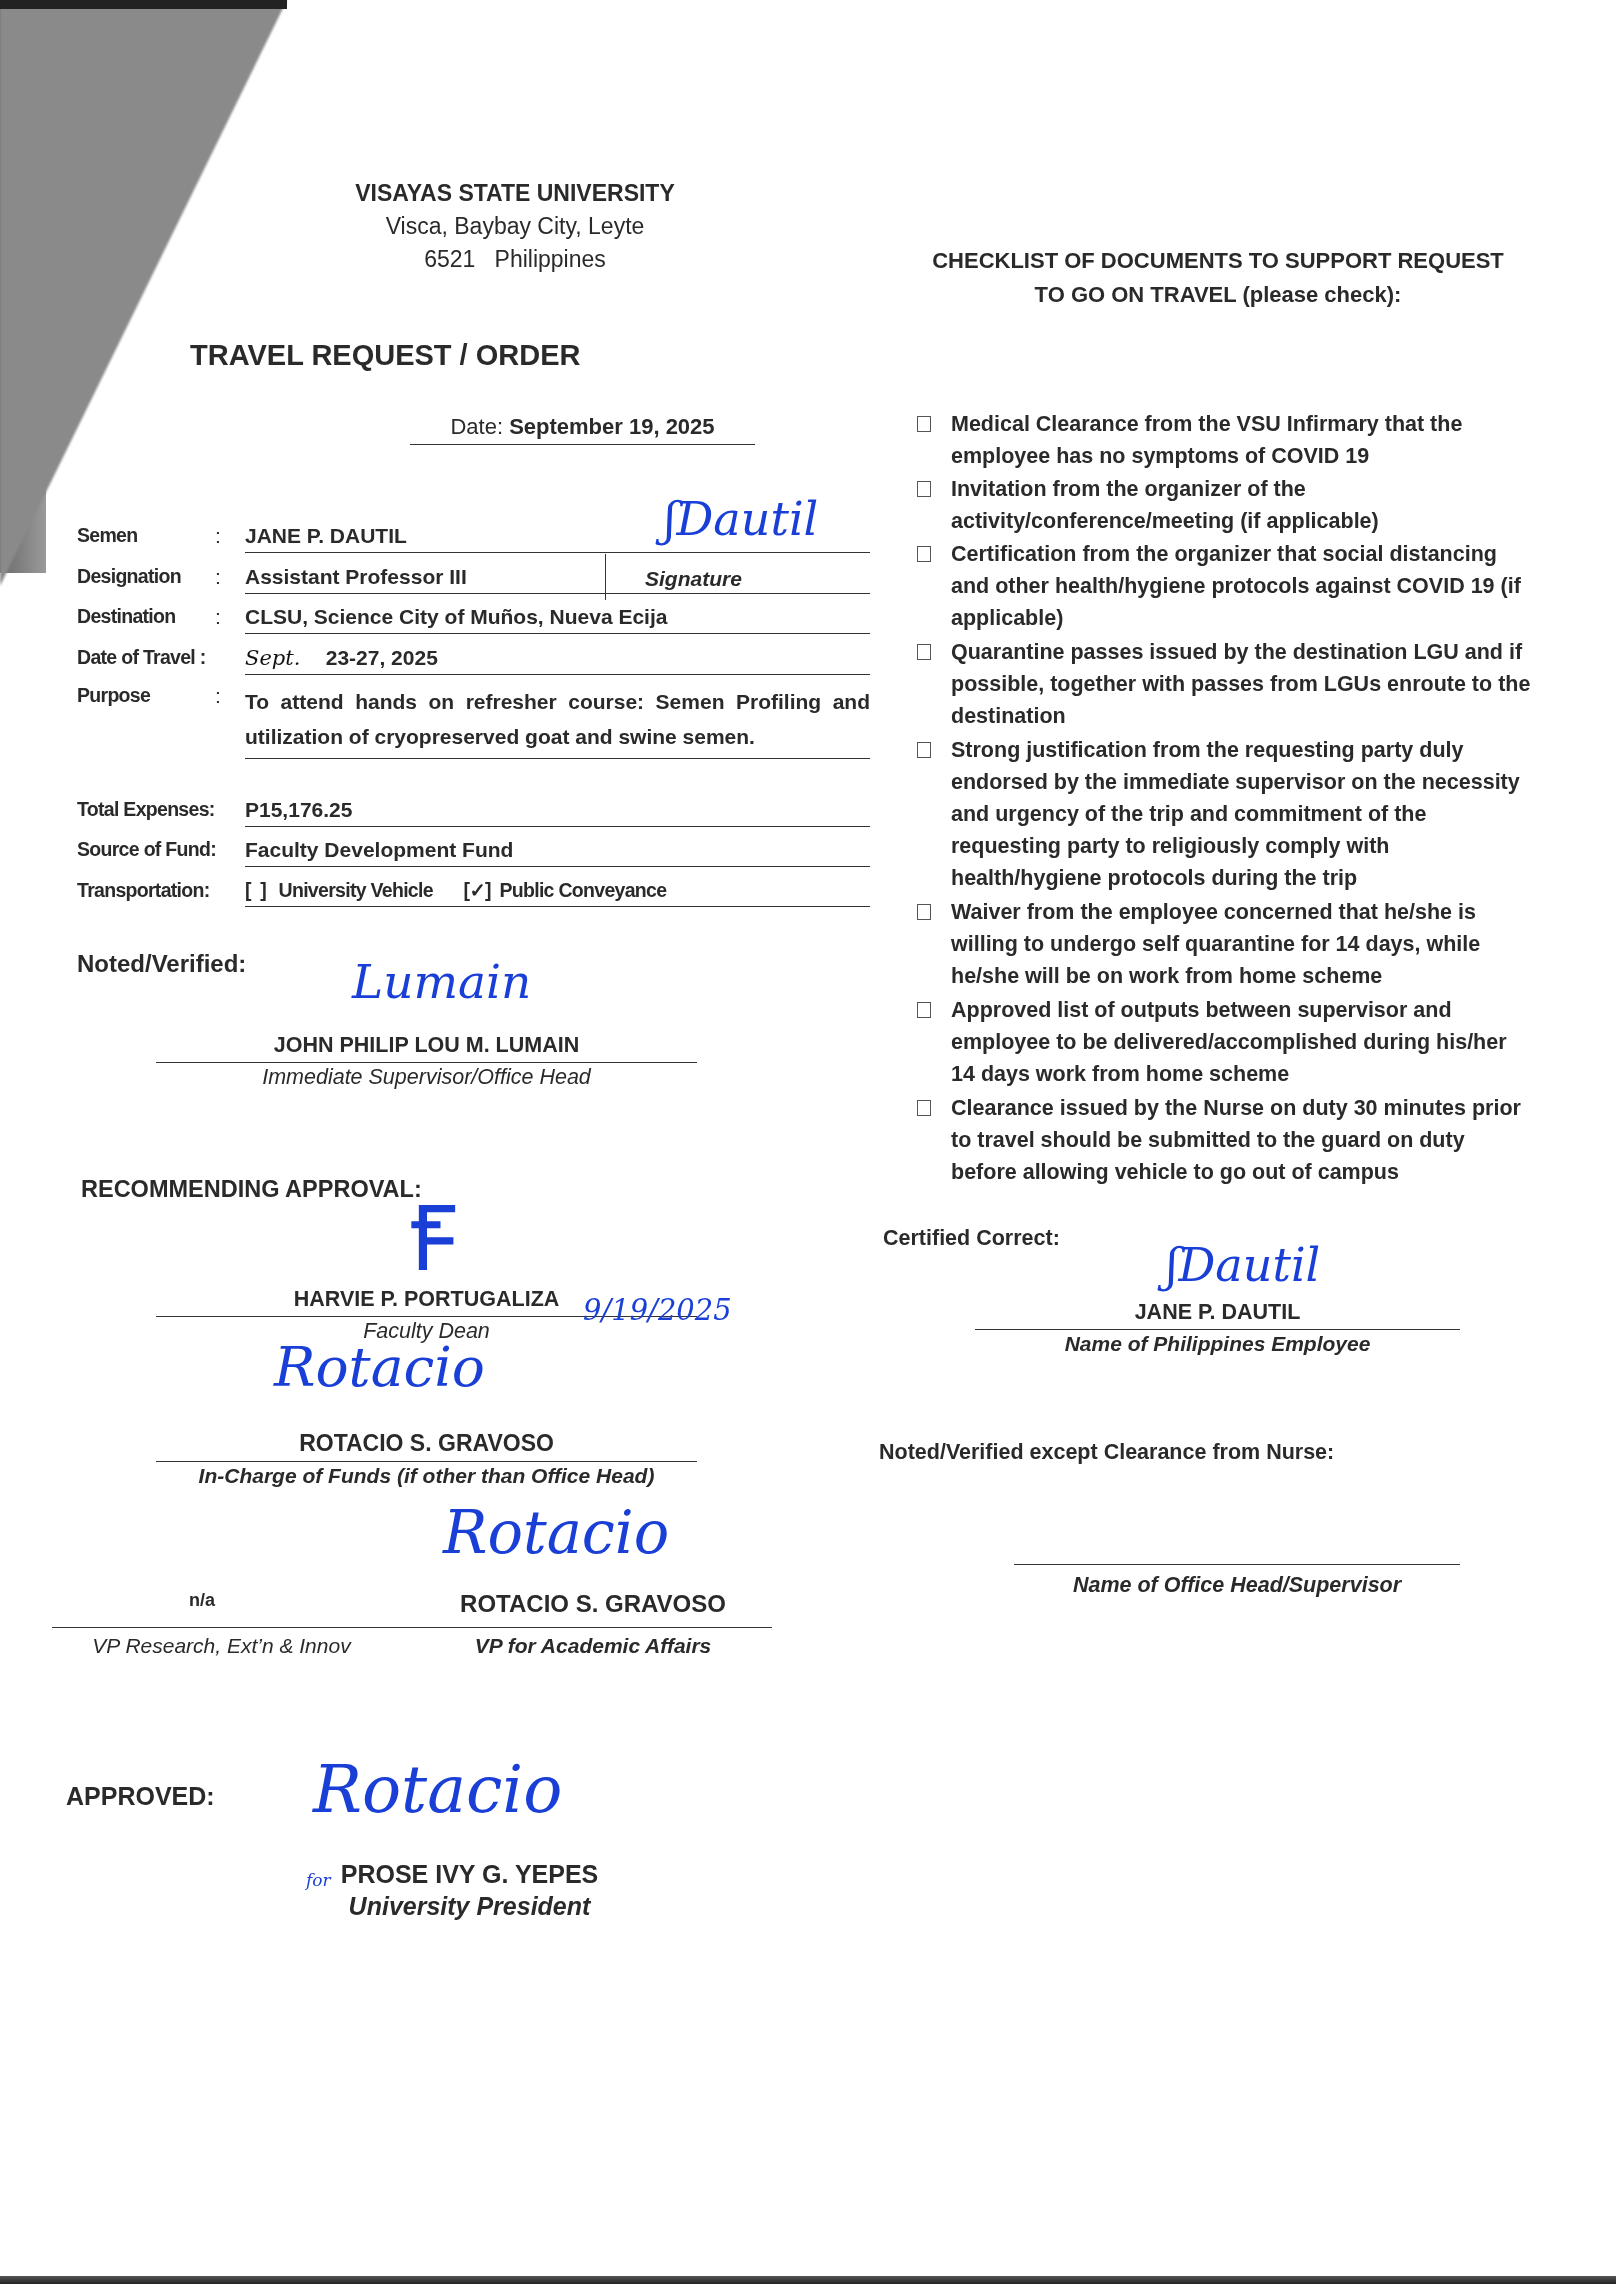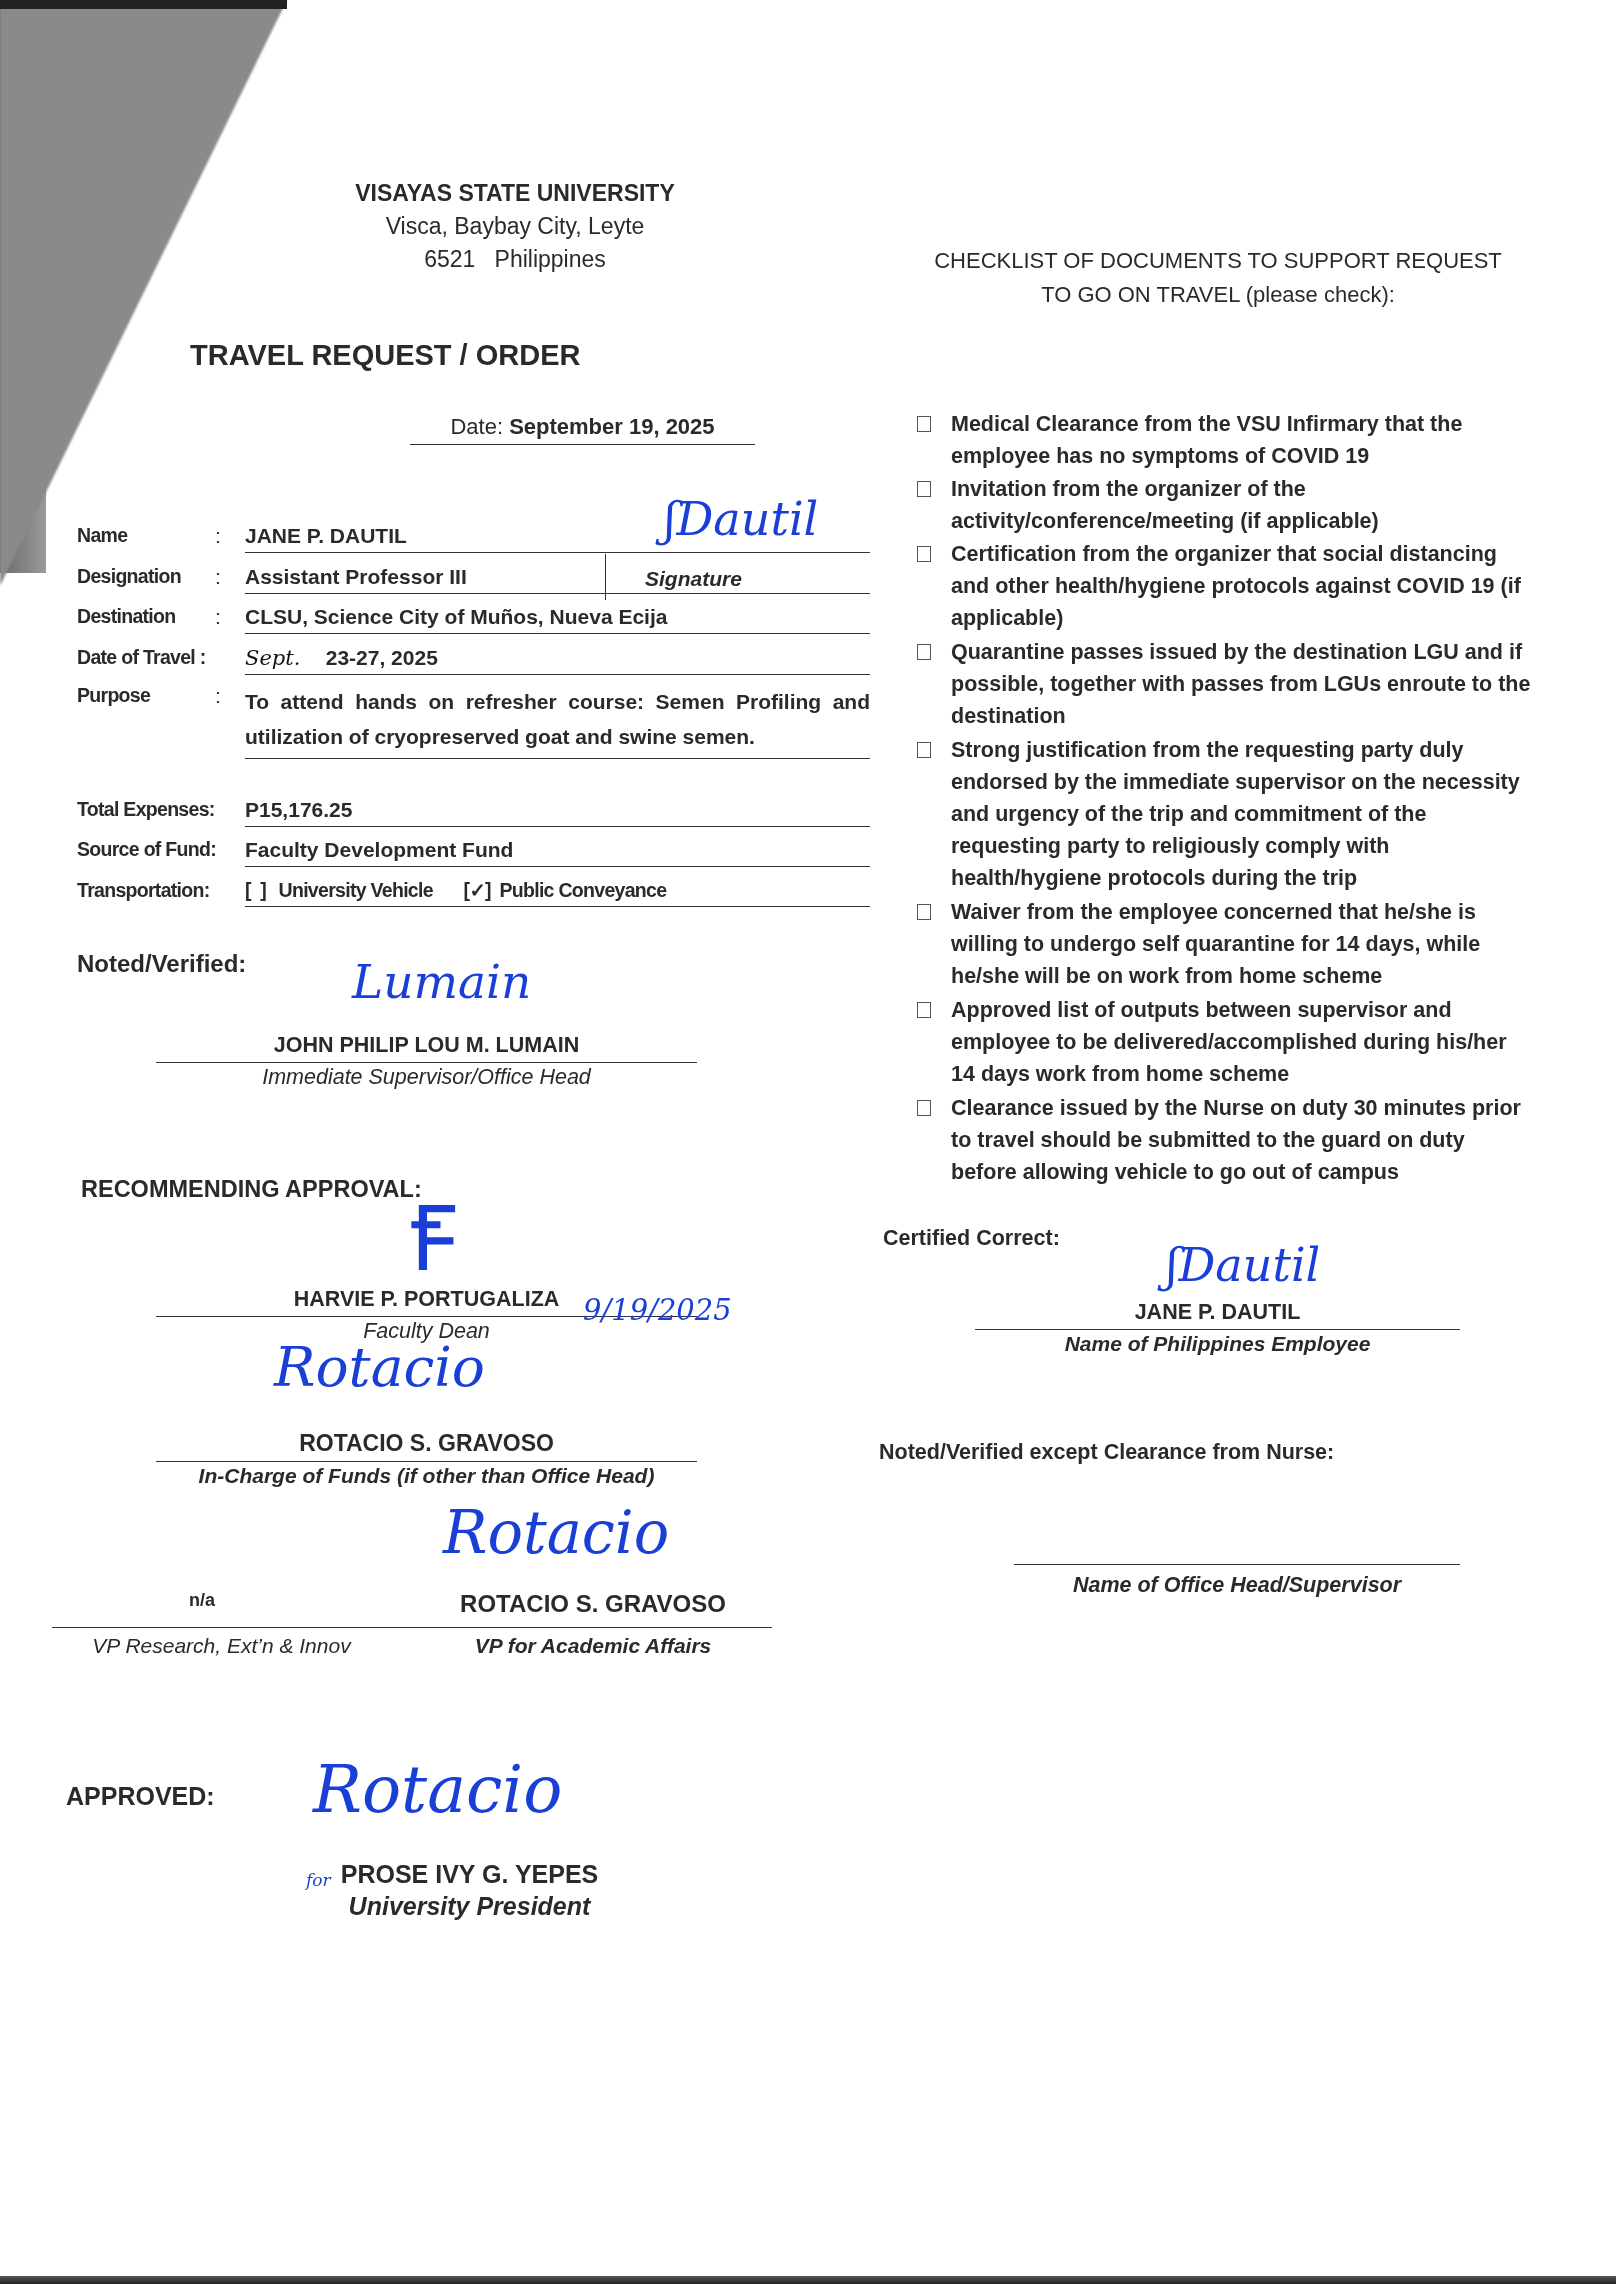--- a/index.html
+++ b/index.html
@@ -26,21 +26,21 @@
   .row .val { position:absolute; left:168px; border-bottom:1.3px solid #333; font-weight:bold; width:625px; padding-bottom:3.9px; }
   .sig-sep { position:absolute; left:605px; top:554px; width:1.3px; height:46px; background:#333; }
   .siglbl { left:645px; top:567px; font-size:21px; font-style:italic; font-weight:bold; }
   .purpose { text-align:justify; line-height:35px; }
   .sect { font-weight:bold; font-size:24px; }
   .sigblock { position:absolute; text-align:center; font-size:21.5px; }
   .sigblock .nm { font-weight:bold; }
   .sigblock .line { border-top:1.3px solid #333; margin:3.9px 0 2.6px; }
   .sigblock .role { font-style:italic; }
   .ink { position:absolute; color:#1a3fd6; font-family:"DejaVu Serif", serif; font-style:italic; }
-  .checklist-title { left:912px; top:244px; width:612px; text-align:center; font-weight:normal; font-size:22px; line-height:34px; }
+  .checklist-title { left:912px; top:244px; width:612px; text-align:center; font-weight:bold; font-size:22px; line-height:34px; }
   .cl { position:absolute; left:917px; width:619px; font-weight:bold; font-size:21.5px; line-height:32px; }
   .cl .box { position:absolute; left:0; top:7.8px; width:11.7px; height:14.3px; border:1.3px solid #555; }
   .cl .txt { margin-left:34px; display:block; }
 </style>
 </head>
 <body>
 
 <div class="corner2"></div>
 <div class="corner"></div>
 <div class="topbar"></div>
@@ -53,21 +53,21 @@
 </div>
 
 <div class="abs title">TRAVEL REQUEST / ORDER</div>
 
 <div class="abs date">
   <span>Date:</span>
   <b>September 19, 2025</b>
 </div>
 
 <div class="row" style="top:524px">
-  <span class="lbl">Name</span>
+  <span class="lbl">Semen</span>
   <span style="position:absolute;left:138px">:</span>
   <span class="val">JANE P. DAUTIL</span>
 </div>
 <div class="row" style="top:565px">
   <span class="lbl">Designation</span>
   <span style="position:absolute;left:138px">:</span>
   <span class="val">Assistant Professor III</span>
 </div>
 <div class="sig-sep"></div>
 <div class="abs siglbl">Signature</div>

